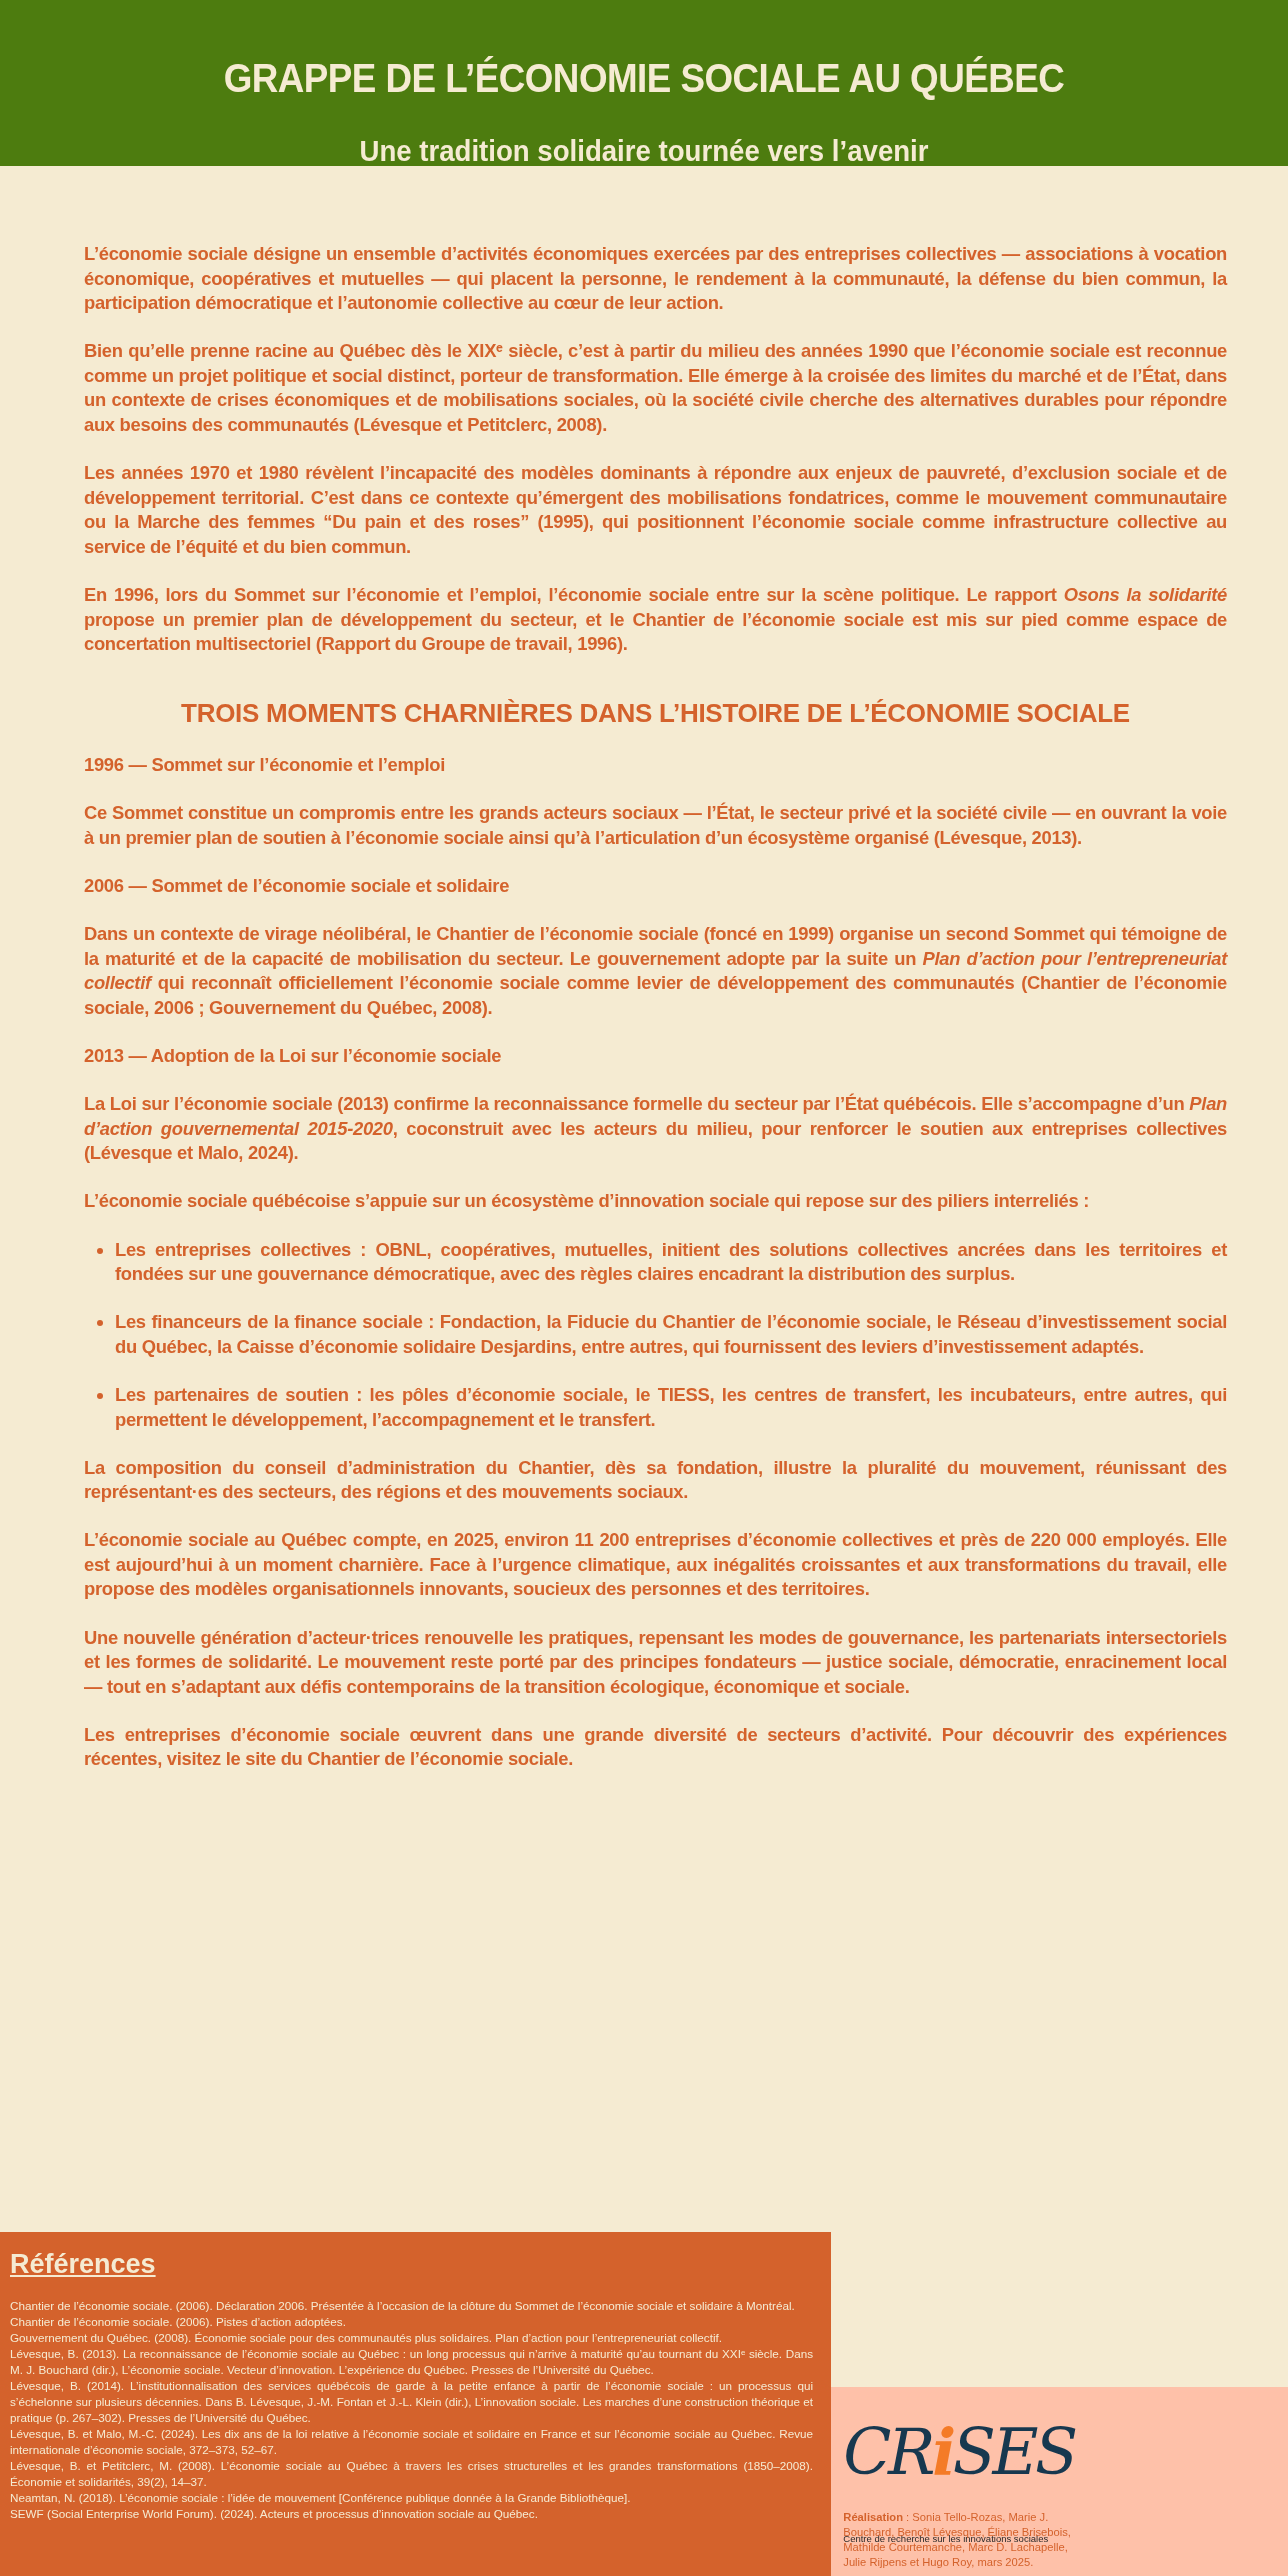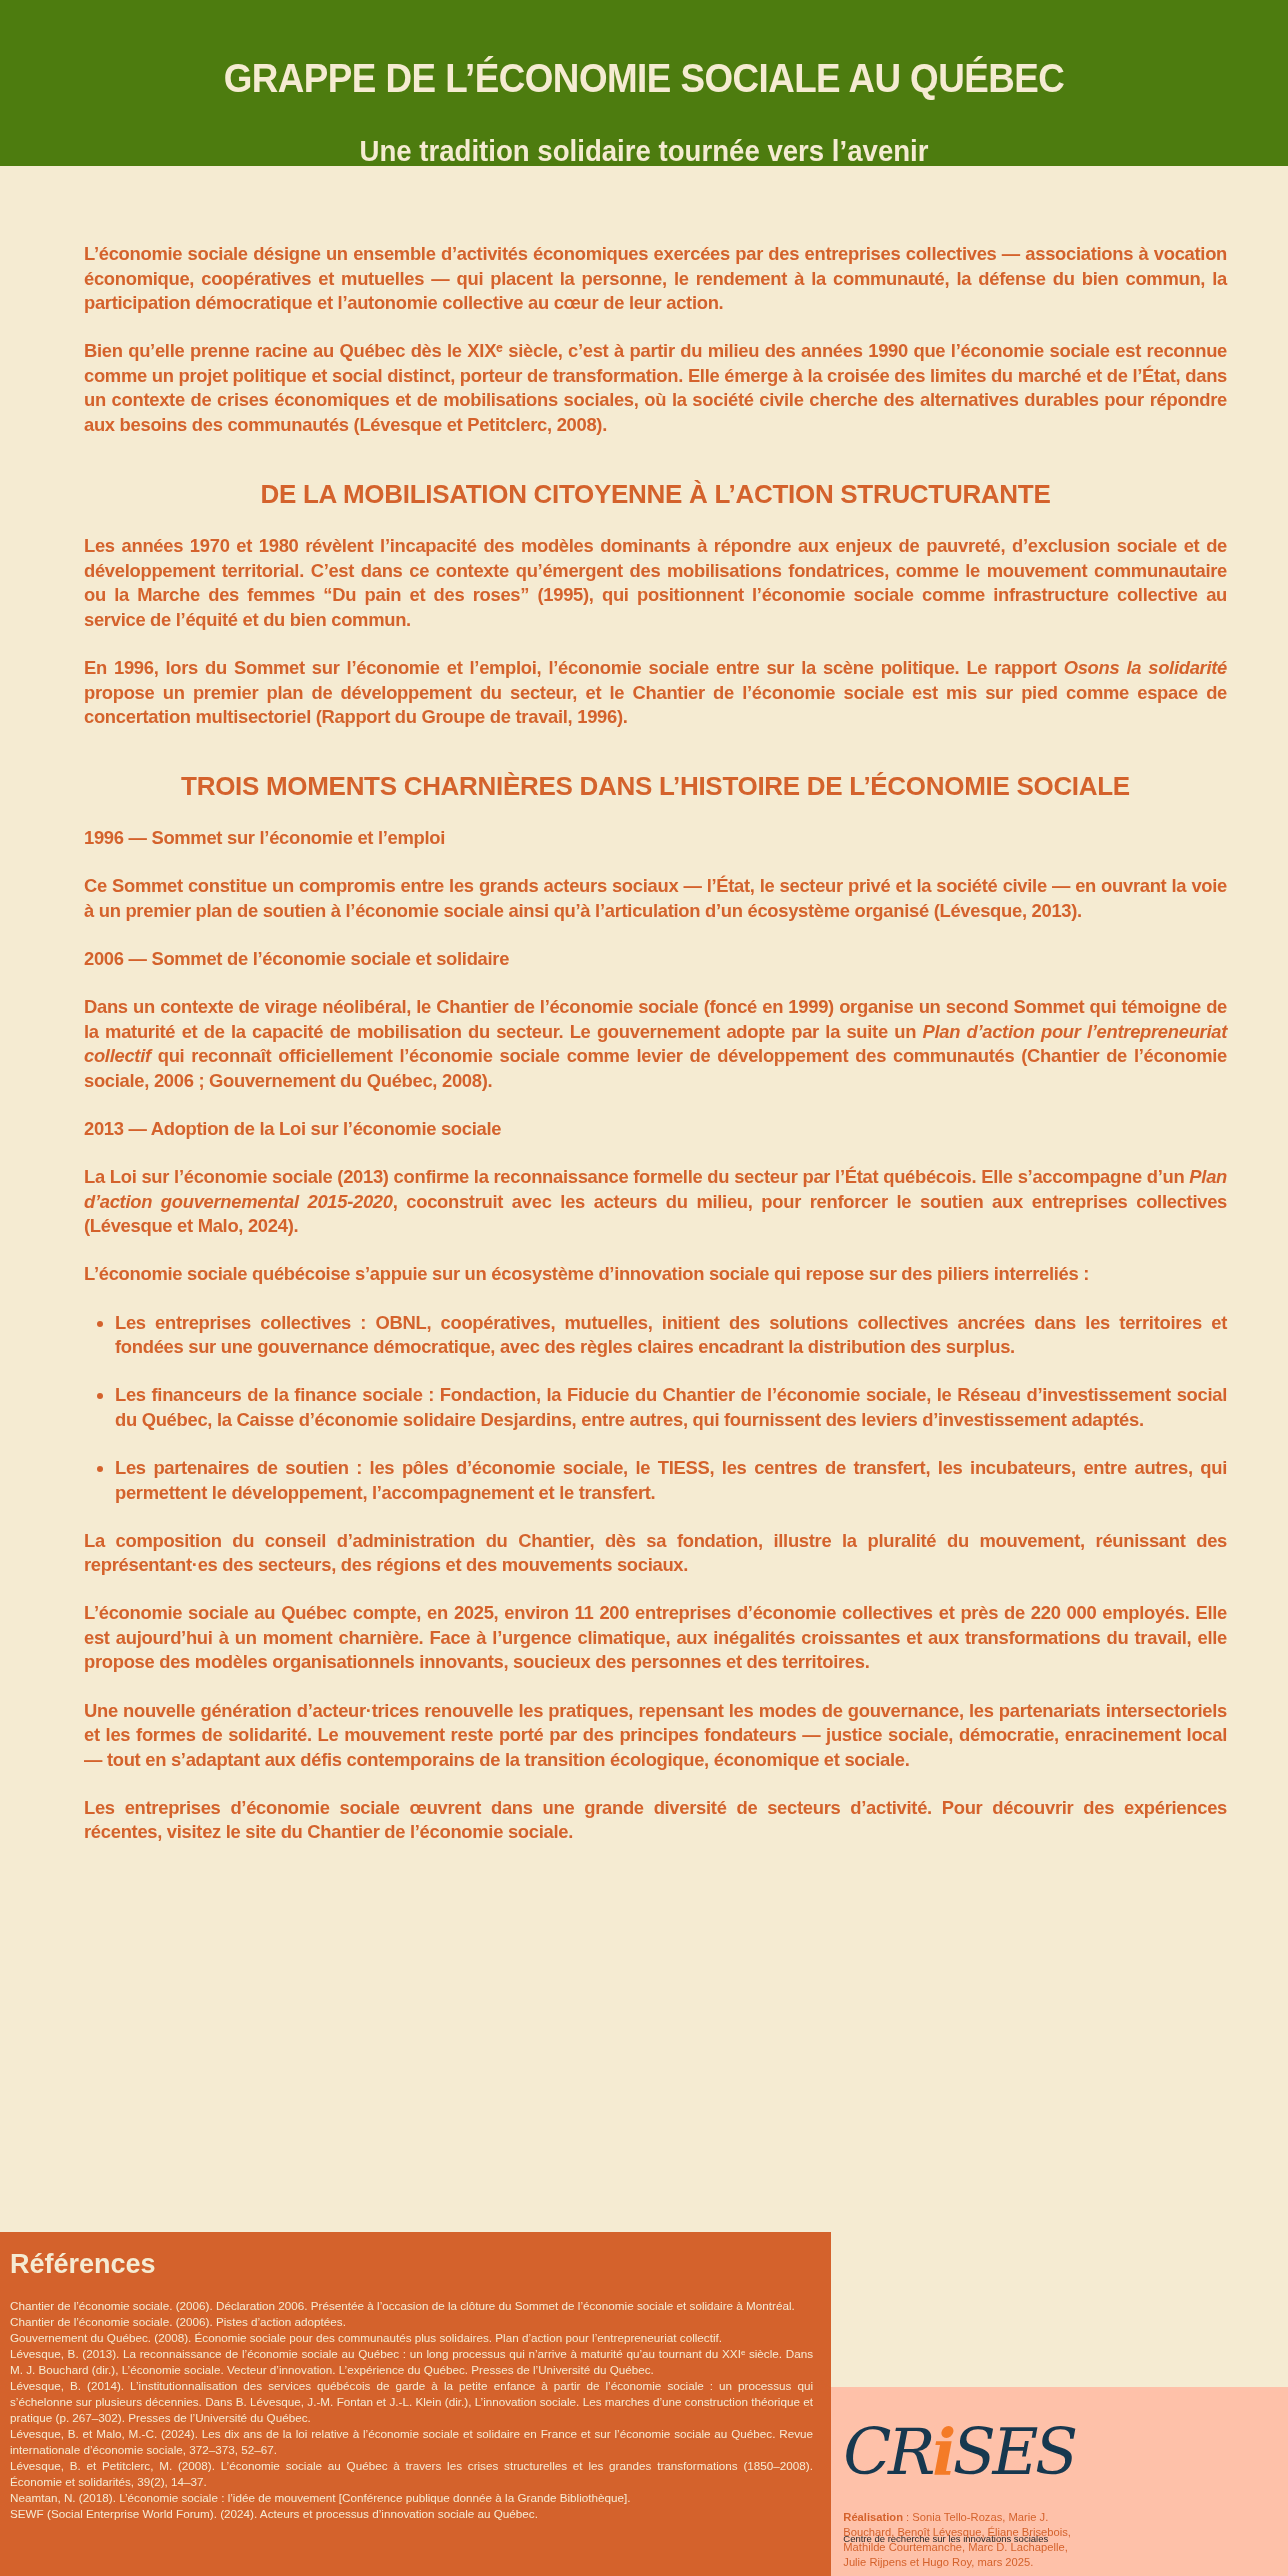--- a/index.html
+++ b/index.html
@@ -36,21 +36,21 @@
   .main .moment { margin: 0 0 23.5px 0; text-align: left; }
   .main ul { margin: 0 0 23.5px 0; padding-left: 31px; }
   .main li { margin: 0 0 23.5px 0; text-align: justify; }
   .main li:last-child { margin-bottom: 0; }
   .refs {
     position: absolute; left: 0; top: 2232px; width: 831px; height: 344px;
     background: #d4622c; color: #f5ebd2;
   }
   .refs h4 {
     margin: 0; position: absolute; left: 10px; top: 17px;
-    font-size: 27px; font-weight: bold;
+    font-size: 27px; font-weight: bold; text-decoration: underline;
   }
   .refs .list {
     position: absolute; left: 10px; right: 18px; top: 66px;
     font-size: 11.7px; line-height: 16px; text-align: justify;
   }
   .refs .list div { margin: 0; }
   .crises {
     position: absolute; left: 831px; top: 2387px; width: 457px; height: 189px;
     background: #fec1a9;
   }
@@ -75,21 +75,20 @@
 
 <div class="header">
   <h1>GRAPPE DE L’ÉCONOMIE SOCIALE AU QUÉBEC</h1>
   <h2>Une tradition solidaire tournée vers l’avenir</h2>
 </div>
 
 <div class="main">
   <p>L’économie sociale désigne un ensemble d’activités économiques exercées par des entreprises collectives — associations à vocation économique, coopératives et mutuelles — qui placent la personne, le rendement à la communauté, la défense du bien commun, la participation démocratique et l’autonomie collective au cœur de leur action.</p>
   <p>Bien qu’elle prenne racine au Québec dès le XIXᵉ siècle, c’est à partir du milieu des années 1990 que l’économie sociale est reconnue comme un projet politique et social distinct, porteur de transformation. Elle émerge à la croisée des limites du marché et de l’État, dans un contexte de crises économiques et de mobilisations sociales, où la société civile cherche des alternatives durables pour répondre aux besoins des communautés (Lévesque et Petitclerc, 2008).</p>
 
-  <h3>DE LA MOBILISATION CITOYENNE À L’ACTION STRUCTURANTE</h3>
   <p>Les années 1970 et 1980 révèlent l’incapacité des modèles dominants à répondre aux enjeux de pauvreté, d’exclusion sociale et de développement territorial. C’est dans ce contexte qu’émergent des mobilisations fondatrices, comme le mouvement communautaire ou la Marche des femmes “Du pain et des roses” (1995), qui positionnent l’économie sociale comme infrastructure collective au service de l’équité et du bien commun.</p>
   <p><span>En 1996, lors du Sommet sur l’économie et l’emploi, l’économie sociale entre sur la scène politique. Le rapport </span><i>Osons la solidarité</i><span> propose un premier plan de développement du secteur, et le Chantier de l’économie sociale est mis sur pied comme espace de concertation multisectoriel (Rapport du Groupe de travail, 1996).</span></p>
 
   <h3>TROIS MOMENTS CHARNIÈRES DANS L’HISTOIRE DE L’ÉCONOMIE SOCIALE</h3>
   <p class="moment">1996 — Sommet sur l’économie et l’emploi</p>
   <p>Ce Sommet constitue un compromis entre les grands acteurs sociaux — l’État, le secteur privé et la société civile — en ouvrant la voie à un premier plan de soutien à l’économie sociale ainsi qu’à l’articulation d’un écosystème organisé (Lévesque, 2013).</p>
   <p class="moment">2006 — Sommet de l’économie sociale et solidaire</p>
   <p><span>Dans un contexte de virage néolibéral, le Chantier de l’économie sociale (foncé en 1999) organise un second Sommet qui témoigne de la maturité et de la capacité de mobilisation du secteur. Le gouvernement adopte par la suite un </span><i>Plan d’action pour l’entrepreneuriat collectif</i><span> qui reconnaît officiellement l’économie sociale comme levier de développement des communautés (Chantier de l’économie sociale, 2006 ; Gouvernement du Québec, 2008).</span></p>
   <p class="moment">2013 — Adoption de la Loi sur l’économie sociale</p>
   <p><span>La Loi sur l’économie sociale (2013) confirme la reconnaissance formelle du secteur par l’État québécois. Elle s’accompagne d’un </span><i>Plan d’action gouvernemental 2015-2020</i><span>, coconstruit avec les acteurs du milieu, pour renforcer le soutien aux entreprises collectives (Lévesque et Malo, 2024).</span></p>

